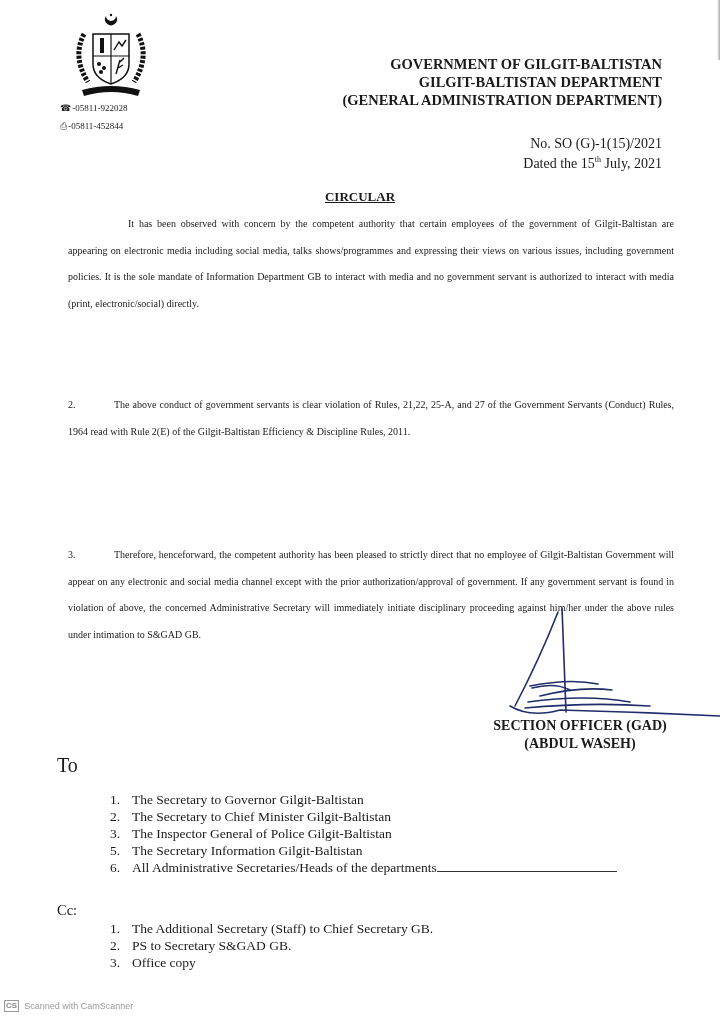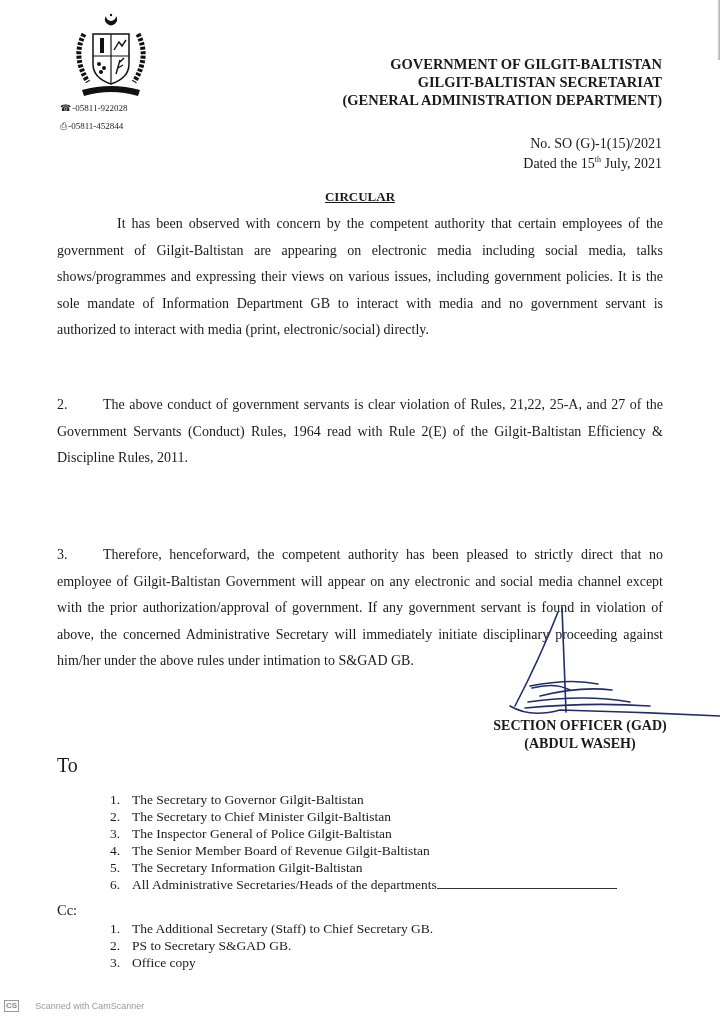--- a/index.html
+++ b/index.html
@@ -6,32 +6,32 @@
   body { width:720px; height:1021px; position:relative; overflow:hidden;
          font-family:"Liberation Serif", "DejaVu Serif", serif; color:#1a1a1a; }
   .abs { position:absolute; }
   .emblem { left:66px; top:12px; width:90px; height:90px; }
   .contact { left:60px; font-size:9px; letter-spacing:0; color:#222; line-height:11px; }
   .contact .ico { font-size:9px; margin-right:1px; }
   .header { right:58px; top:55px; text-align:right; font-weight:bold; font-size:14.5px; line-height:18px; }
   .refno { right:58px; top:136px; text-align:right; font-size:14px; line-height:16px; }
   .refno sup { font-size:8px; }
   .title { left:0; right:0; top:189px; text-align:center; font-weight:bold; font-size:13px; text-decoration:underline; }
-  .para { left:57px; width:606px; font-size:14px; line-height:26.5px; text-align:justify; }
+  .para { left:68px; width:606px; font-size:10px; line-height:26.5px; text-align:justify; }
   .para .ind { display:inline-block; width:60px; }
   .para .num { display:inline-block; width:46px; }
   .sig-block { right:40px; top:717px; text-align:center; font-weight:bold; font-size:14px; line-height:18px; width:200px; }
   .signature { left:470px; top:598px; width:250px; height:130px; }
   .to { left:57px; top:754px; font-size:20px; }
   .list { left:110px; font-size:13.5px; line-height:17px; margin:0; padding:0; list-style:none; }
   .list li { white-space:nowrap; }
   .list .n { display:inline-block; width:22px; }
   .blank-line { display:inline-block; width:180px; border-bottom:1.5px solid #333; height:1px; vertical-align:baseline; }
   .cc { left:57px; top:902px; font-size:14.5px; }
-  .footer { left:4px; top:1000px; font-family:"Liberation Sans", sans-serif; font-size:9px; color:#9a9a9a; display:flex; align-items:center; gap:16px; }
+  .footer { left:4px; top:1000px; font-family:"Liberation Sans", sans-serif; font-size:9px; color:#9a9a9a; display:flex; align-items:center; gap:5px; }
   .cs-badge { border:1px solid #9a9a9a; font-size:8px; padding:0 1px; line-height:10px; color:#8a8a8a; font-weight:bold; }
   .edge-shadow { right:0; top:0; width:3px; height:60px; background:linear-gradient(to right, #fff, #aaa); }
 </style>
 </head>
 <body>
 
 <div class="abs edge-shadow"></div>
 
 <svg class="abs emblem" viewBox="0 0 90 90">
 
@@ -56,21 +56,21 @@
 
 <div class="abs contact" style="top:103px;">
   <span class="ico">☎</span><span>-05811-922028</span>
 </div>
 <div class="abs contact" style="top:113px;margin-top:8px;">
   <span class="ico">⎙</span><span>-05811-452844</span>
 </div>
 
 <div class="abs header">
   <div>GOVERNMENT OF GILGIT-BALTISTAN</div>
-  <div>GILGIT-BALTISTAN SECRETARIAT</div>
+  <div>GILGIT-BALTISTAN DEPARTMENT</div>
   <div>(GENERAL ADMINISTRATION DEPARTMENT)</div>
 </div>
 
 <div class="abs refno">
   <div>No. SO (G)-1(15)/2021</div>
   <div><span>Dated the 15</span><sup>th</sup><span> July, 2021</span></div>
 </div>
 
 <div class="abs title">CIRCULAR</div>
 
@@ -101,21 +101,20 @@
   <div>SECTION OFFICER (GAD)</div>
   <div>(ABDUL WASEH)</div>
 </div>
 
 <div class="abs to">To</div>
 
 <ul class="abs list" style="top:791px;">
   <li><span class="n">1.</span><span>The Secretary to Governor Gilgit-Baltistan</span></li>
   <li><span class="n">2.</span><span>The Secretary to Chief Minister Gilgit-Baltistan</span></li>
   <li><span class="n">3.</span><span>The Inspector General of Police Gilgit-Baltistan</span></li>
-  <li><span class="n">4.</span><span>The Senior Member Board of Revenue Gilgit-Baltistan</span></li>
   <li><span class="n">5.</span><span>The Secretary Information Gilgit-Baltistan</span></li>
   <li><span class="n">6.</span><span>All Administrative Secretaries/Heads of the departments</span><span class="blank-line"></span></li>
 </ul>
 
 <div class="abs cc">Cc:</div>
 
 <ul class="abs list" style="top:920px;">
   <li><span class="n">1.</span><span>The Additional Secretary (Staff) to Chief Secretary GB.</span></li>
   <li><span class="n">2.</span><span>PS to Secretary S&amp;GAD GB.</span></li>
   <li><span class="n">3.</span><span>Office copy</span></li>

